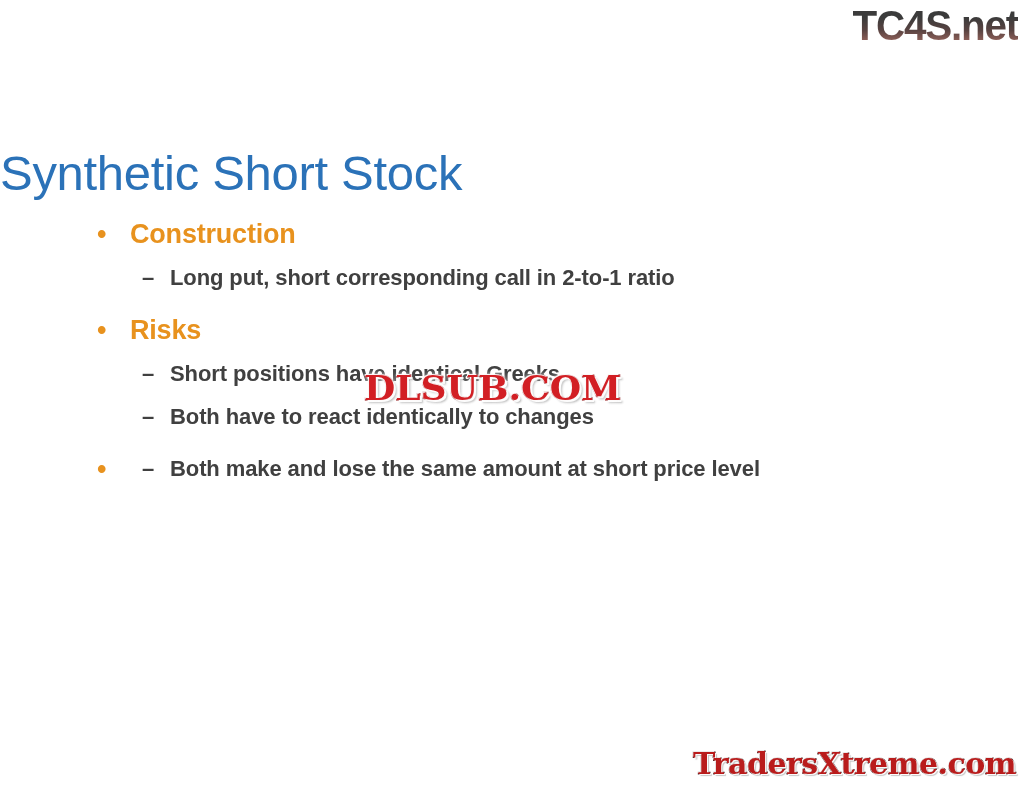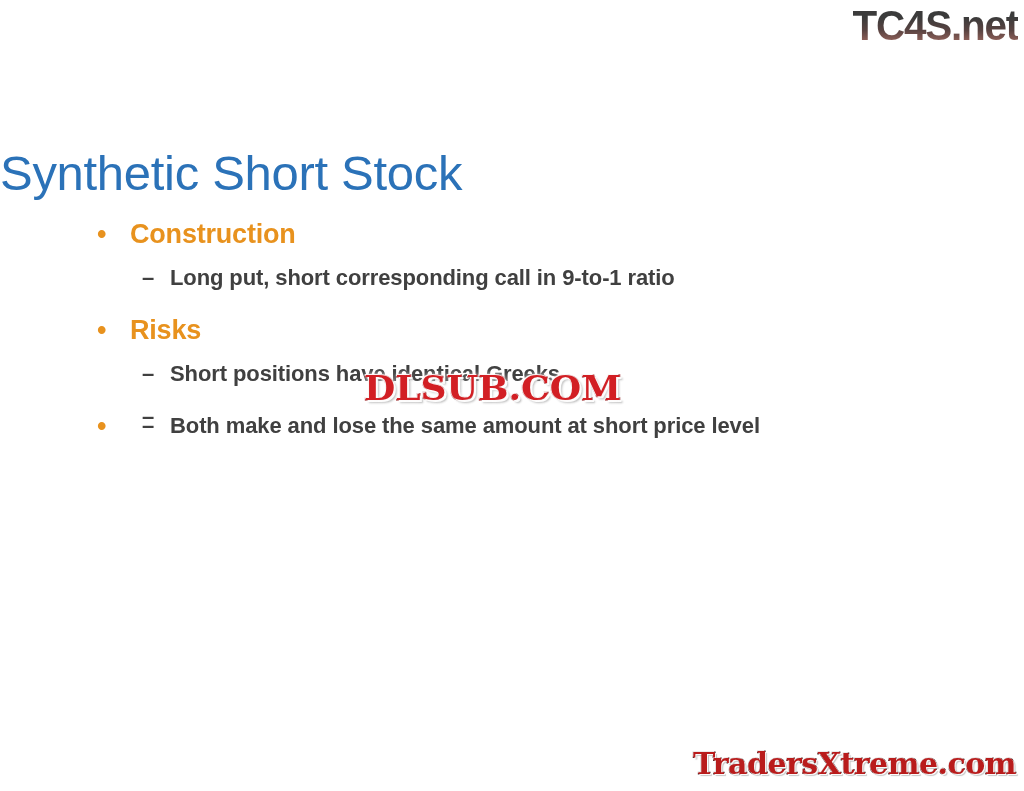--- a/index.html
+++ b/index.html
@@ -172,33 +172,34 @@
   <div class="slide-title">Synthetic Short Stock</div>
 
   <div class="body-list">
 
     <div class="lvl1">
       <span class="marker">•</span>
       <span>Construction</span>
     </div>
     <div class="lvl2">
       <span class="marker">–</span>
-      <span class="wrapline">Long put, short corresponding call in 9-to-1 ratio</span>
+      <span class="wrapline">Long put, short corresponding call in 2-to-1 ratio</span>
     </div>
 
     <div class="lvl1">
       <span class="marker">•</span>
       <span>Risks</span>
     </div>
     <div class="lvl2">
       <span class="marker">–</span>
       <span class="wrapline">Short positions have identical Greeks</span>
     </div>
     <div class="lvl2">
       <span class="marker">–</span>
+      <span class="wrapline">Both have to react identically to changes</span>
     </div>
 
     <div class="lvl1">
       <span class="marker">•</span>
     </div>
     <div class="lvl2">
       <span class="marker">–</span>
       <span class="wrapline">Both make and lose the same amount at short price level</span>
     </div>
 

